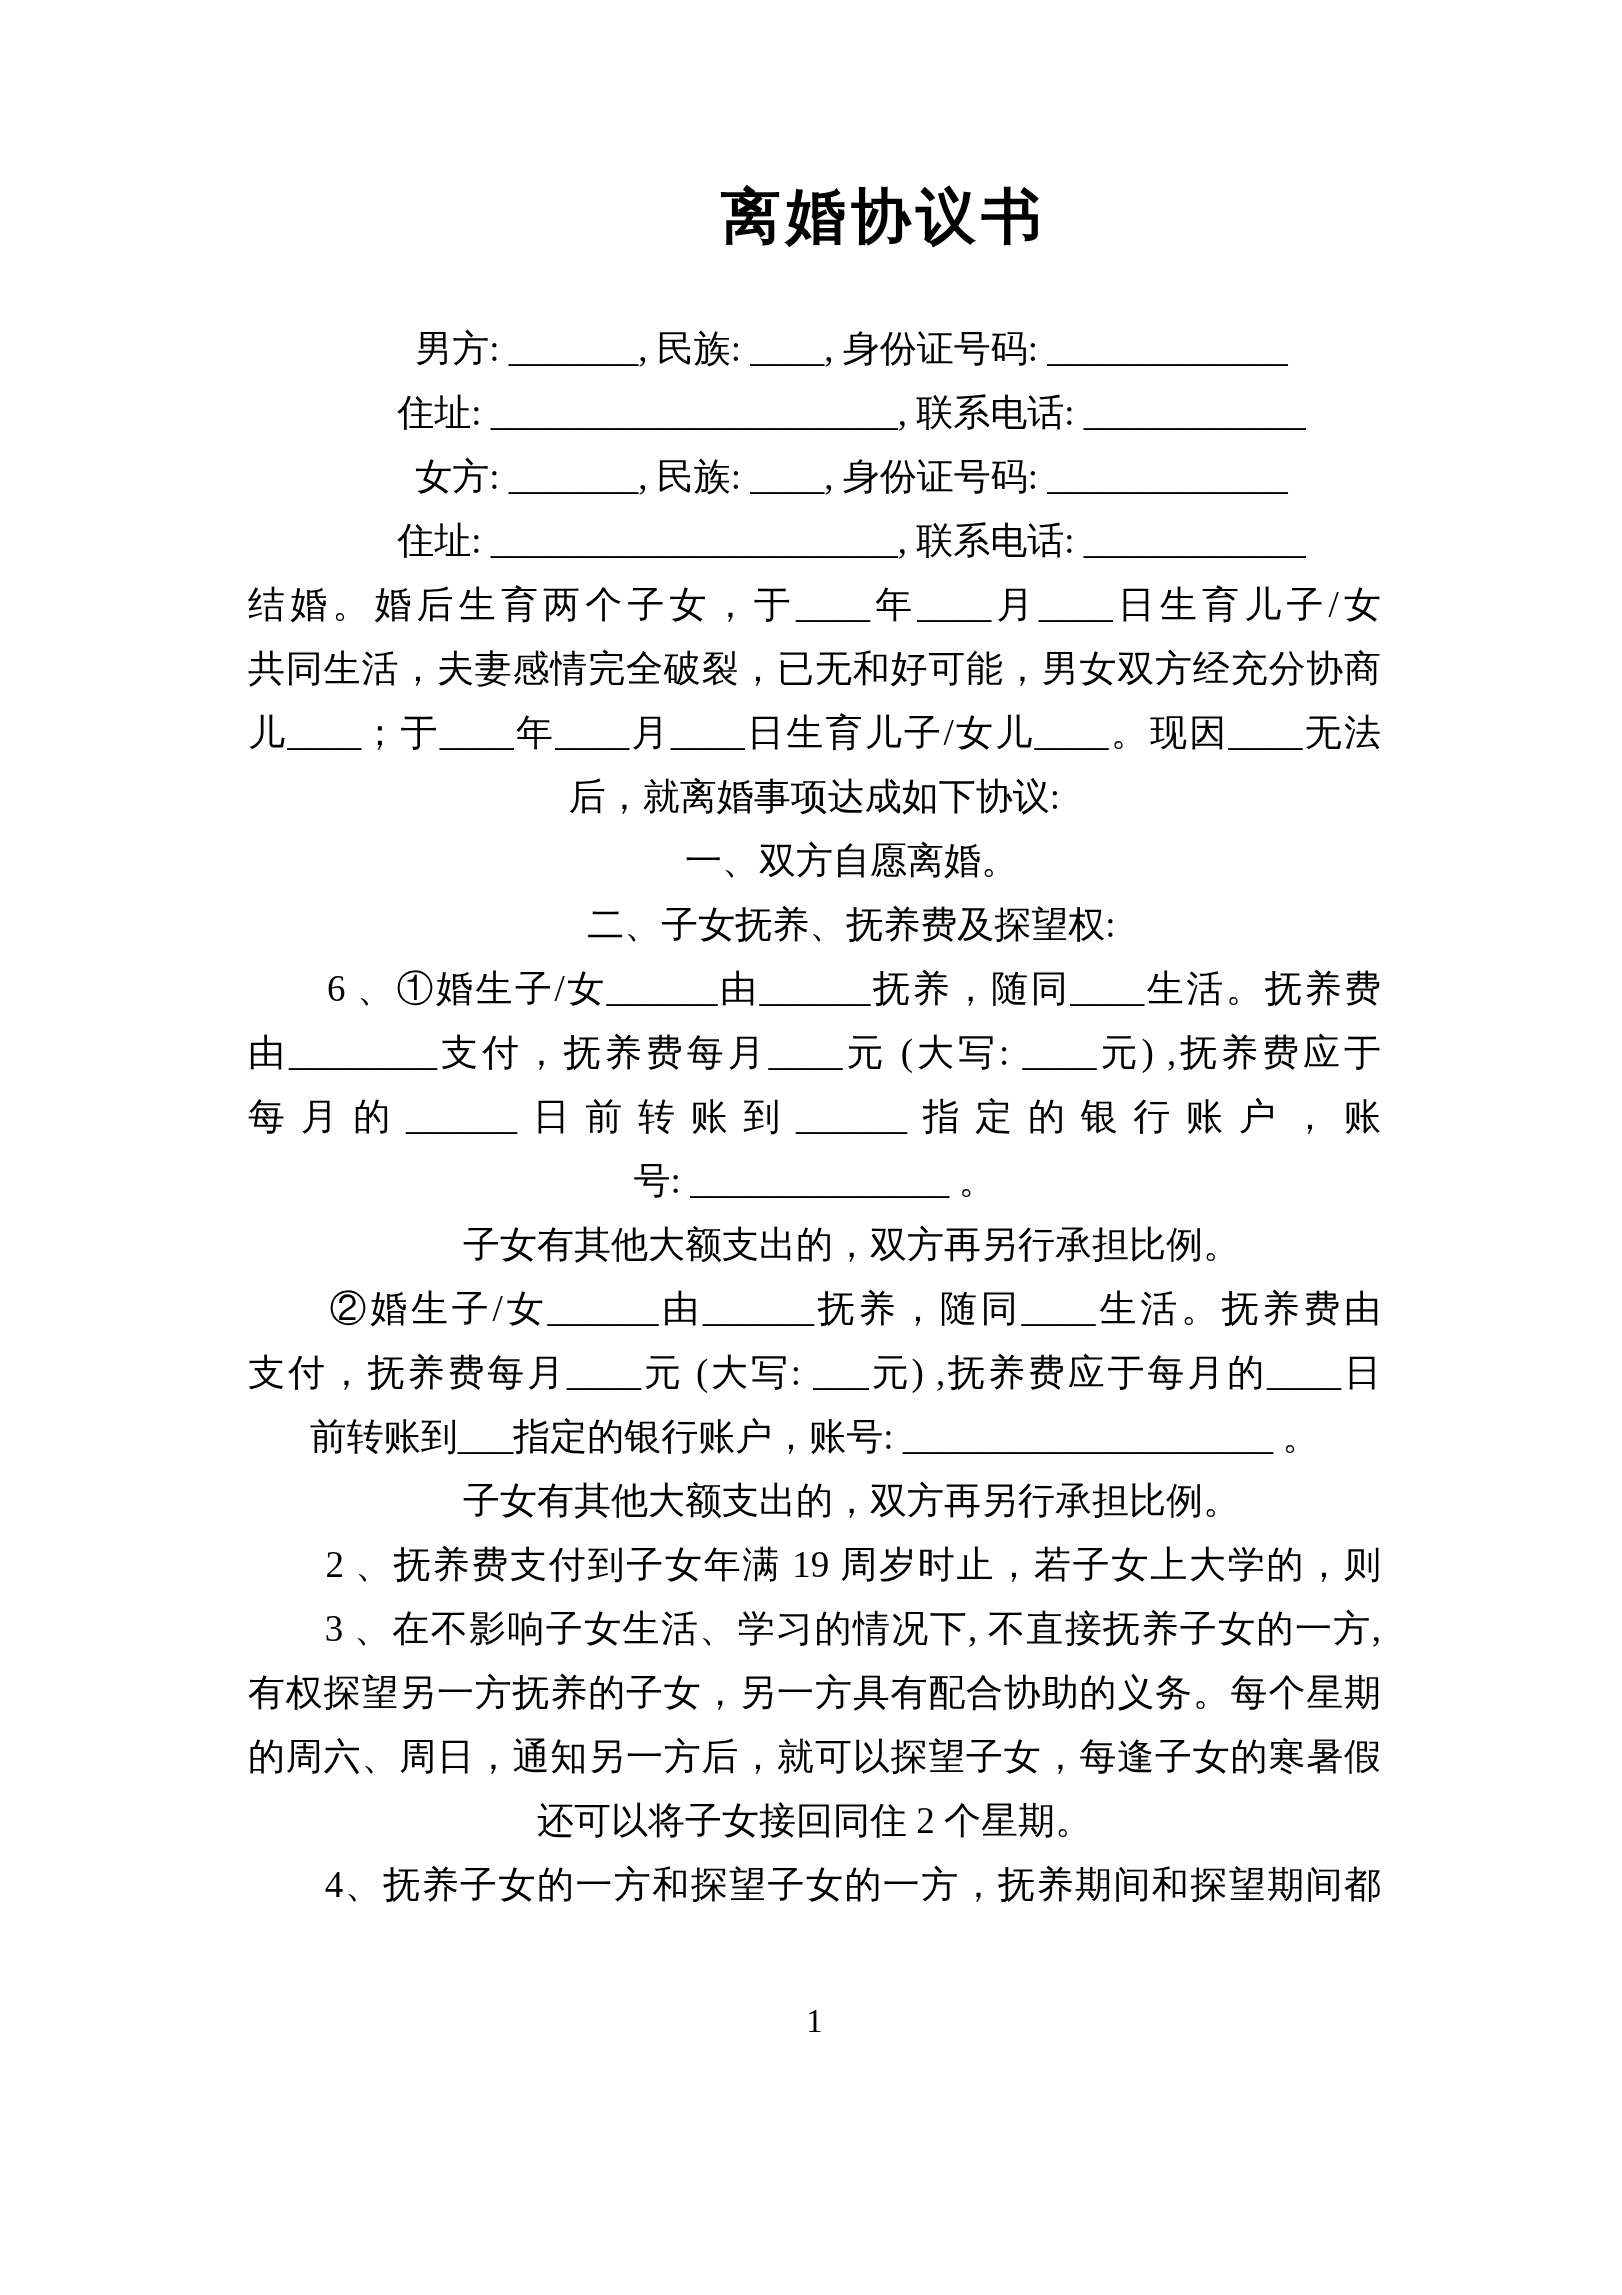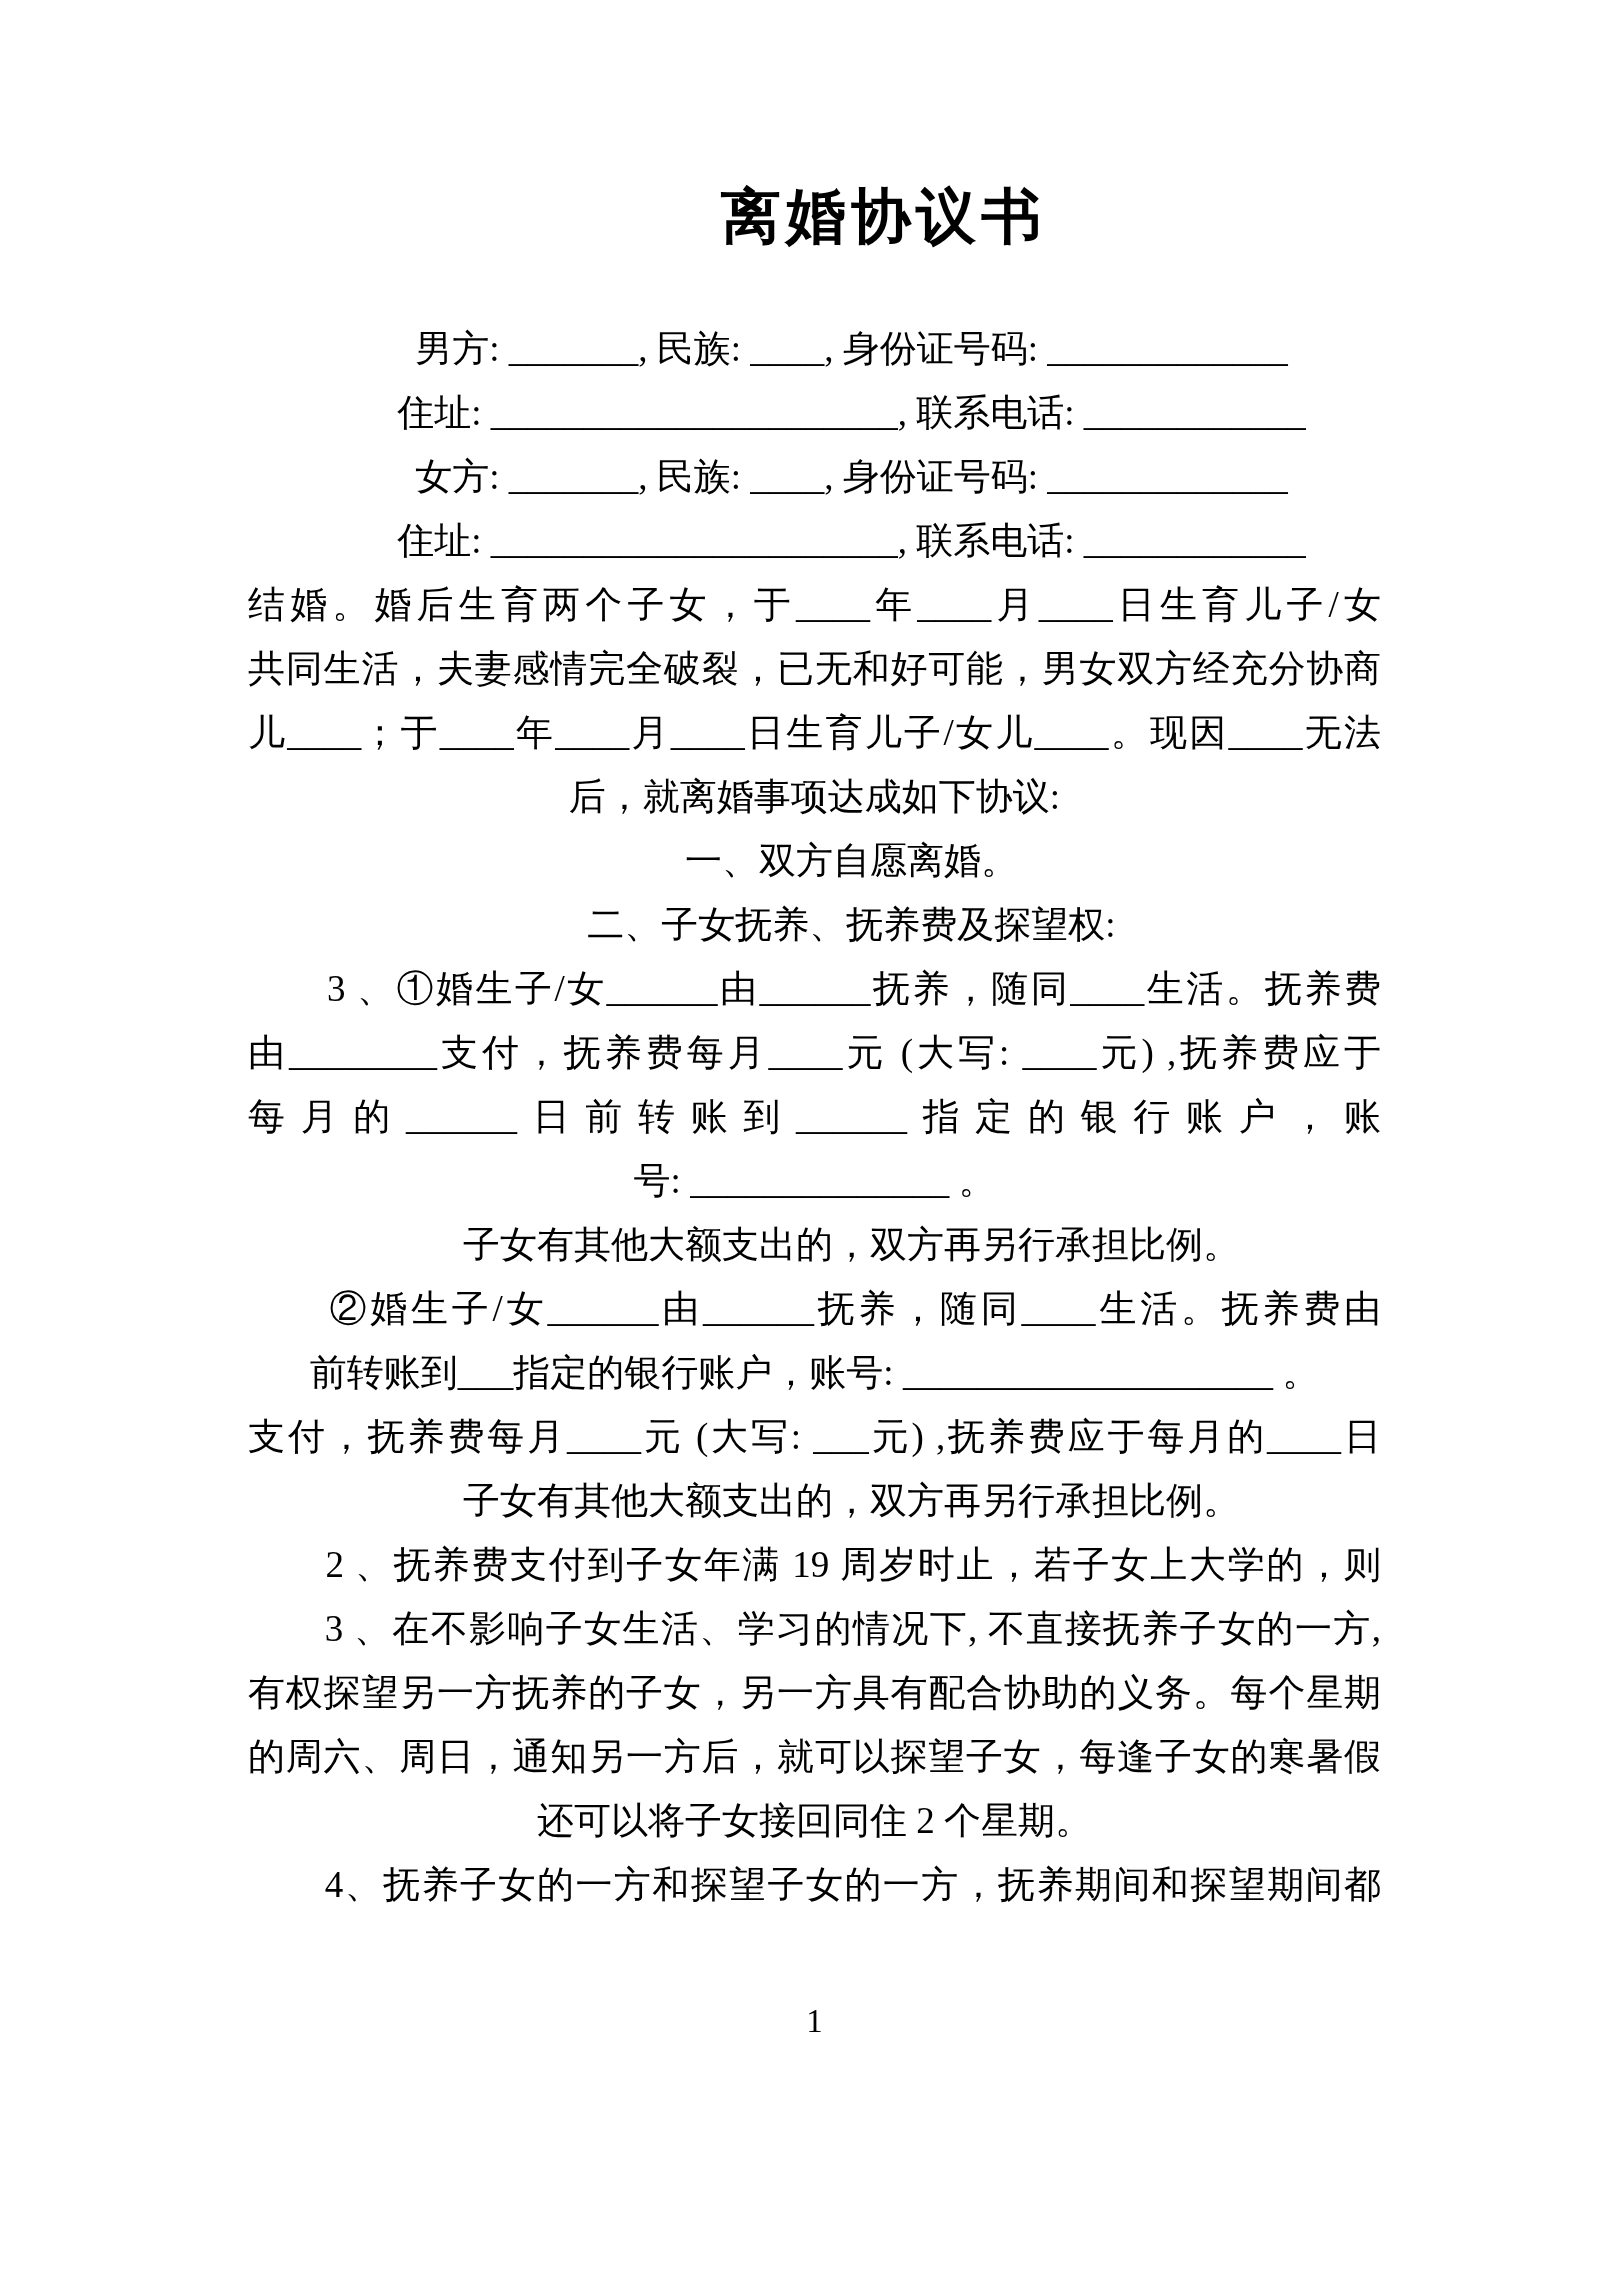--- a/index.html
+++ b/index.html
@@ -51,28 +51,28 @@
       <div class="line">　　男方: _______, 民族: ____, 身份证号码: _____________</div>
       <div class="line">　　住址: ______________________, 联系电话: ____________</div>
       <div class="line">　　女方: _______, 民族: ____, 身份证号码: _____________</div>
       <div class="line">　　住址: ______________________, 联系电话: ____________</div>
       <div class="line fill">结婚。婚后生育两个子女，于____年____月____日生育儿子/女</div>
       <div class="line fill">共同生活，夫妻感情完全破裂，已无和好可能，男女双方经充分协商</div>
       <div class="line fill">儿____；于____年____月____日生育儿子/女儿____。现因____无法</div>
       <div class="line">后，就离婚事项达成如下协议:</div>
       <div class="line">　　一、双方自愿离婚。</div>
       <div class="line">　　二、子女抚养、抚养费及探望权:</div>
-      <div class="line fill">　　3 、①婚生子/女______由______抚养，随同____生活。抚养费</div>
+      <div class="line fill">　　6 、①婚生子/女______由______抚养，随同____生活。抚养费</div>
       <div class="line fill">由________支付，抚养费每月____元 (大写: ____元) ,抚养费应于</div>
       <div class="line fill">每月的______日前转账到______指定的银行账户，账</div>
       <div class="line">号: ______________ 。</div>
       <div class="line">　　子女有其他大额支出的，双方再另行承担比例。</div>
       <div class="line fill">　　②婚生子/女______由______抚养，随同____生活。抚养费由</div>
+      <div class="line fill">支付，抚养费每月____元 (大写: ___元) ,抚养费应于每月的____日</div>
       <div class="line">前转账到___指定的银行账户，账号: ____________________ 。</div>
-      <div class="line fill">支付，抚养费每月____元 (大写: ___元) ,抚养费应于每月的____日</div>
       <div class="line">　　子女有其他大额支出的，双方再另行承担比例。</div>
       <div class="line fill">　　2 、抚养费支付到子女年满 19 周岁时止，若子女上大学的，则</div>
       <div class="line fill">　　3 、在不影响子女生活、学习的情况下, 不直接抚养子女的一方,</div>
       <div class="line fill">有权探望另一方抚养的子女，另一方具有配合协助的义务。每个星期</div>
       <div class="line fill">的周六、周日，通知另一方后，就可以探望子女，每逢子女的寒暑假</div>
       <div class="line">还可以将子女接回同住 2 个星期。</div>
       <div class="line fill">　　4、抚养子女的一方和探望子女的一方，抚养期间和探望期间都</div>
     </div>
 
   <div class="footer">1</div>

